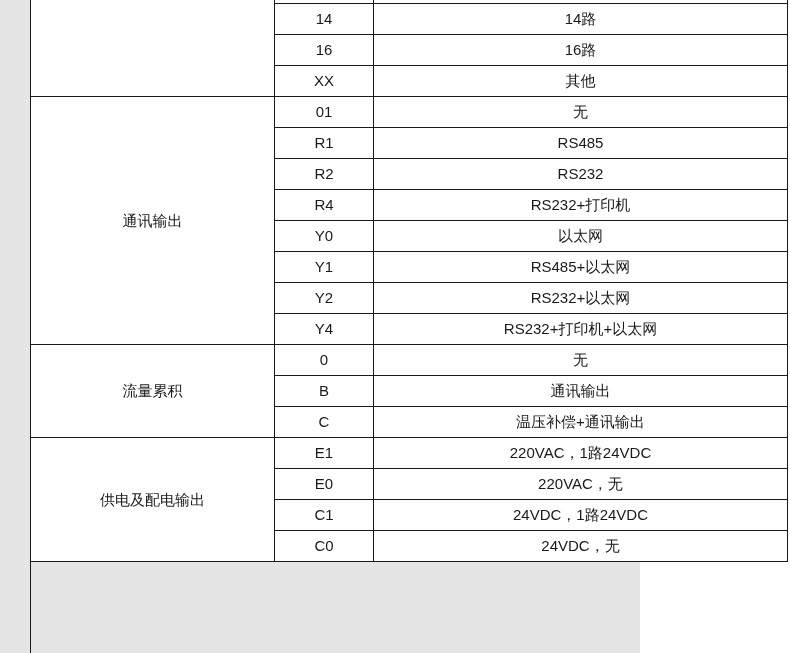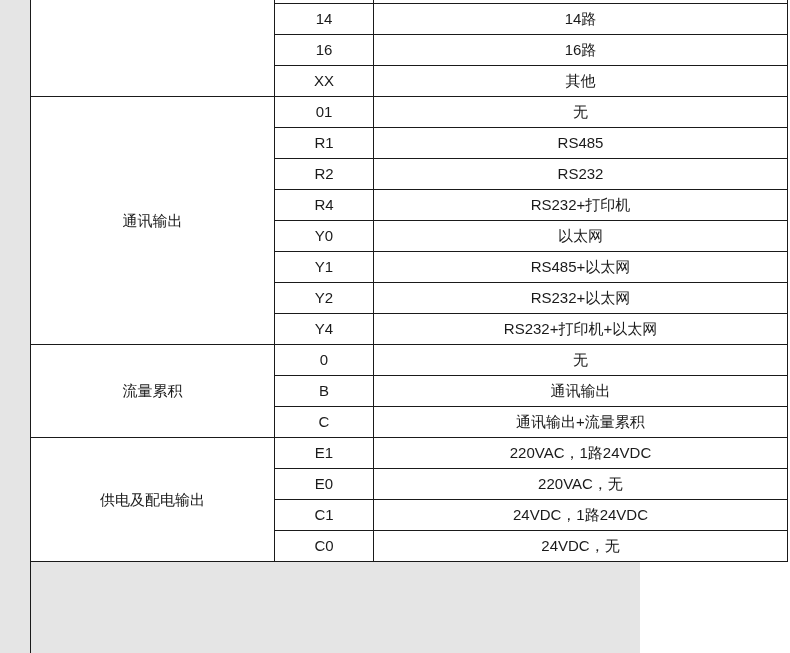--- a/index.html
+++ b/index.html
@@ -125,21 +125,21 @@
         <td class="col-group" rowspan="3">流量累积</td>
         <td class="col-code">0</td>
         <td class="col-desc">无</td>
       </tr>
       <tr>
         <td class="col-code">B</td>
         <td class="col-desc">通讯输出</td>
       </tr>
       <tr>
         <td class="col-code">C</td>
-        <td class="col-desc">通讯输出+流量累积</td>
+        <td class="col-desc">温压补偿+通讯输出</td>
       </tr>
 
       <tr>
         <td class="col-group" rowspan="4">供电及配电输出</td>
         <td class="col-code">E1</td>
         <td class="col-desc">220VAC，1路24VDC</td>
       </tr>
       <tr>
         <td class="col-code">E0</td>
         <td class="col-desc">220VAC，无</td>

